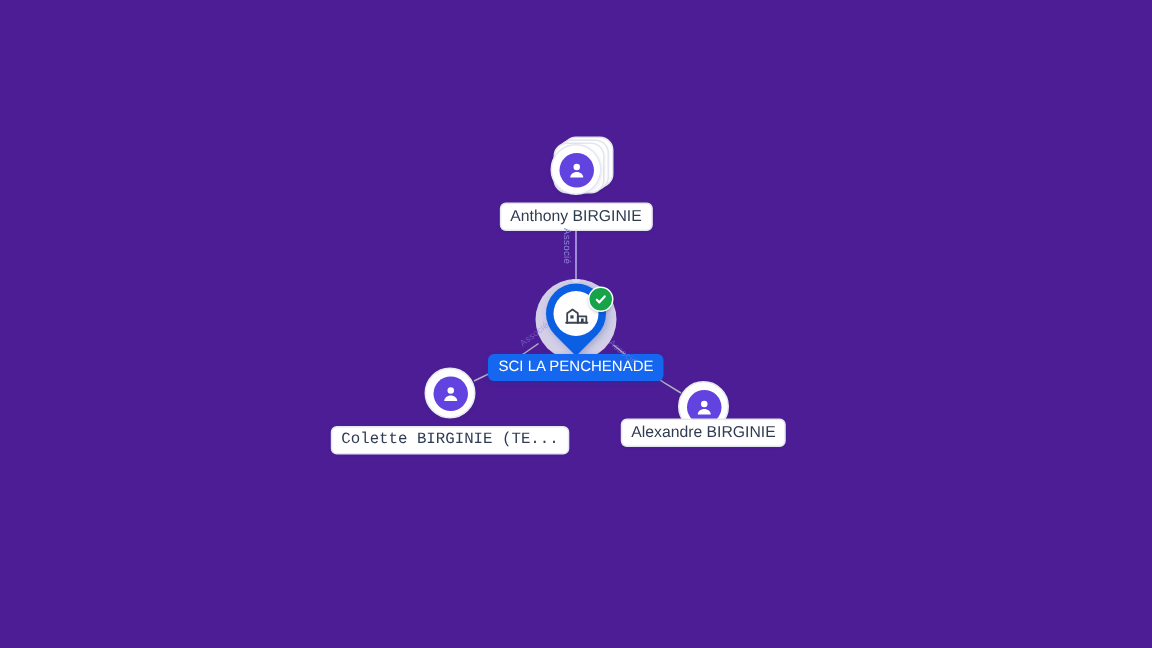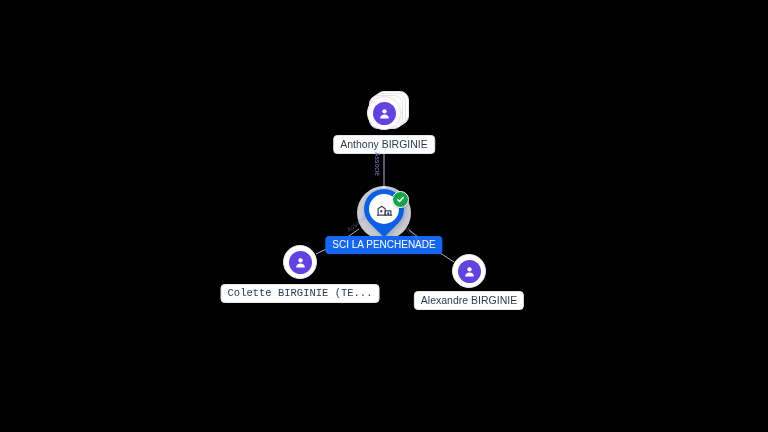--- a/index.html
+++ b/index.html
@@ -11,21 +11,21 @@
     height: 432px;
     background: #f9fafd;
     font-family: "Liberation Sans", sans-serif;
     overflow: hidden;
   }
 
   #graph-canvas {
     position: relative;
     width: 768px;
     height: 432px;
-    background: #000000;
+    background: #4c1d95;
   }
 
   #edge-layer {
     position: absolute;
     left: 0;
     top: 0;
     width: 768px;
     height: 432px;
     pointer-events: none;
   }
@@ -257,16 +257,16 @@
     <div class="person-avatar-wrap">
       <div class="person-disc">
         <div class="person-circle">
           <svg width="13" height="13" viewBox="0 0 24 24" fill="#ffffff">
             <circle cx="12" cy="8" r="4"></circle>
             <path d="M4 21c0-4.2 3.6-7 8-7s8 2.8 8 7z"></path>
           </svg>
         </div>
       </div>
     </div>
-    <div class="node-label" style="left:0px; top:20px;">Alexandre BIRGINIE</div>
+    <div class="node-label" style="left:0px; top:8px;">Alexandre BIRGINIE</div>
   </div>
 
 </div>
 
 </body></html>

